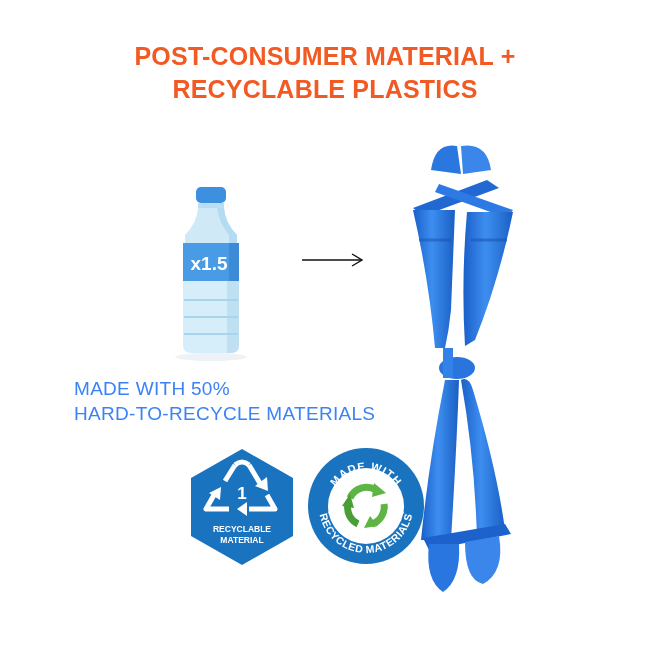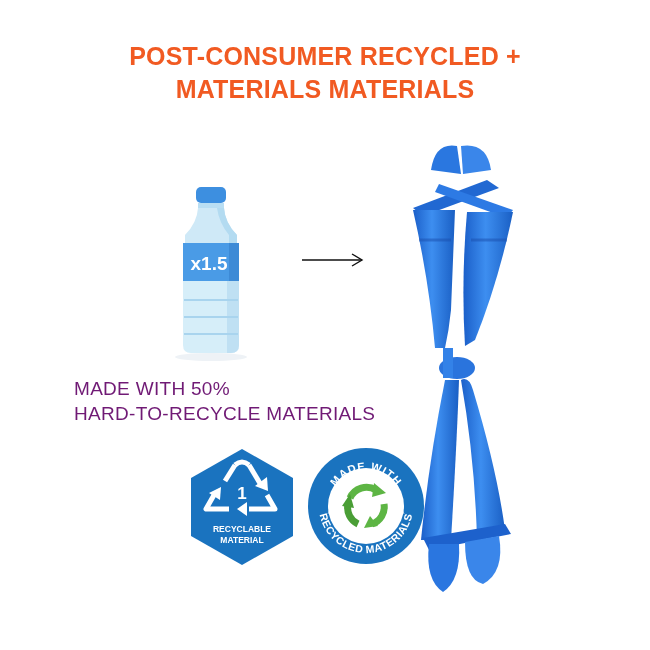--- a/index.html
+++ b/index.html
@@ -3,32 +3,32 @@
 <meta charset="utf-8">
 <style>
   html, body { margin: 0; padding: 0; }
   body { width: 650px; height: 650px; background: #ffffff; position: relative; overflow: hidden;
          font-family: "Liberation Sans", "DejaVu Sans", sans-serif; }
   .headline { position: absolute; left: 0; top: 40px; width: 650px; text-align: center;
               color: #f15a22; font-weight: 700; font-size: 25px; line-height: 33px; letter-spacing: 0.2px; }
   .headline div { display: block; }
   .bottle { position: absolute; left: 171px; top: 183px; width: 80px; height: 180px; }
   .arrow { position: absolute; left: 300px; top: 250px; width: 66px; height: 20px; }
-  .caption { position: absolute; left: 74px; top: 376px; color: #701a75; font-size: 19px; line-height: 25px;
+  .caption { position: absolute; left: 74px; top: 376px; color: #3b82f6; font-size: 19px; line-height: 25px;
              letter-spacing: 0.3px; font-weight: 400; }
   .hex-badge { position: absolute; left: 189px; top: 447px; width: 106px; height: 120px; }
   .circle-badge { position: absolute; left: 306px; top: 446px; width: 120px; height: 120px; }
   .clip { position: absolute; left: 395px; top: 140px; width: 140px; height: 465px; }
 </style>
 </head>
 <body>
 
 <div class="headline">
-  <div>POST-CONSUMER RECYCLED +</div>
-  <div>MATERIALS MATERIALS</div>
+  <div>POST-CONSUMER MATERIAL +</div>
+  <div>RECYCLABLE PLASTICS</div>
 </div>
 
 <div class="bottle">
   <svg width="80" height="180" viewBox="0 0 80 180">
     <ellipse cx="40" cy="174" rx="36" ry="4" fill="#eef2f6"></ellipse>
 
     <rect x="25" y="4" width="30" height="16" rx="5" fill="#3d8fe0"></rect>
     <rect x="27" y="20" width="26" height="5" fill="#b9def3"></rect>
 
     <path d="M27 25 L53 25 Q54 40 66 52 L66 60 L14 60 L14 52 Q26 40 27 25 Z" fill="#cfe9f7"></path>

